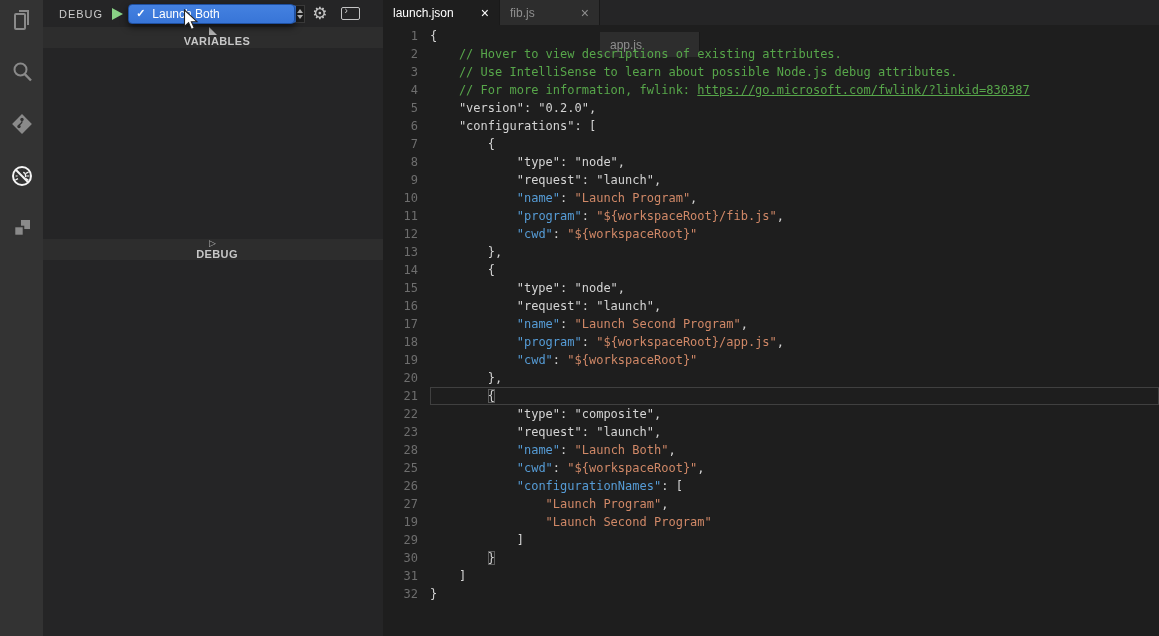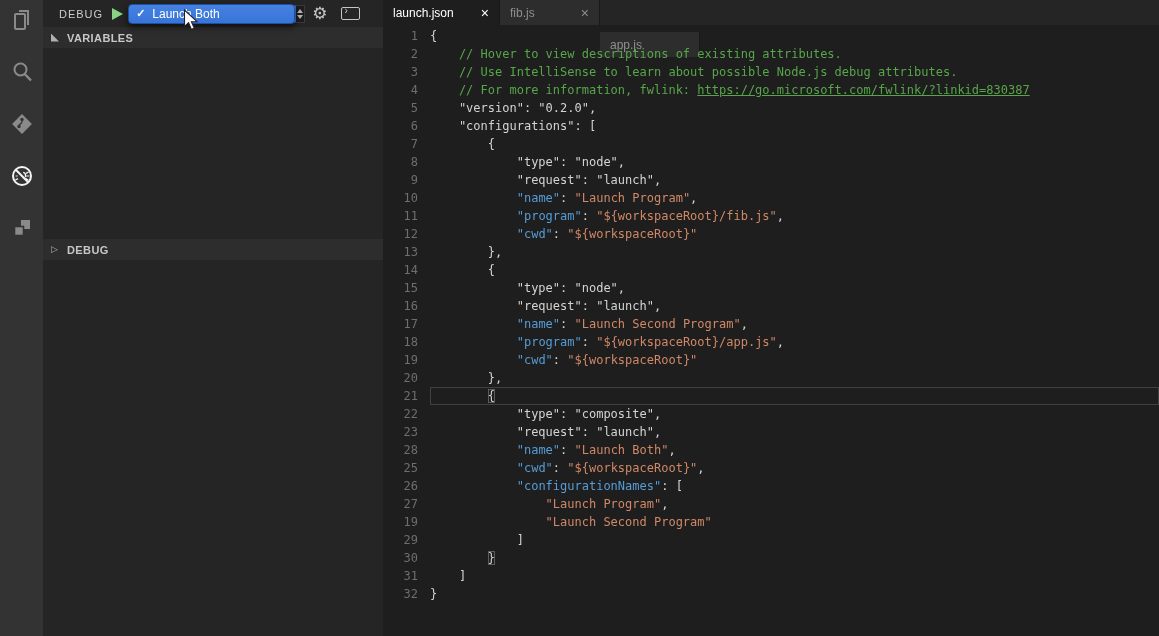--- a/index.html
+++ b/index.html
@@ -33,21 +33,21 @@
   .st-up { width:0; height:0; border-left:3px solid transparent; border-right:3px solid transparent;
            border-bottom:4px solid #b8b8b8; }
   .st-down { width:0; height:0; border-left:3px solid transparent; border-right:3px solid transparent;
            border-top:4px solid #b8b8b8; }
   .gear-btn { color:#c5c5c5; font-size:17px; line-height:17px; margin-left:7px; cursor:pointer; }
   .console-btn { width:19px; height:13px; border:1px solid #c5c5c5; border-radius:2px;
            margin-left:14px; cursor:pointer; position:relative; }
   .console-btn span { position:absolute; left:2px; top:-3px; color:#c5c5c5; font-size:10px; }
 
   .section-header { height:21px; background:var(--header-bg); display:flex; align-items:center;
-           padding-left:8px; cursor:pointer; flex-shrink:0; }
+           padding-left:8px; cursor:pointer; flex-shrink:0;flex-direction:column; }
   .section-header + .section-header { margin-top:1px; }
   .twistie-exp { width:8px; height:8px; background:#b0b0b0; margin-right:8px;
            clip-path:polygon(0 0, 100% 100%, 0 100%); }
   .twistie-col { width:8px; color:#b0b0b0; font-size:9px; line-height:9px; margin-right:8px; }
   .section-label { font-size:11px; font-weight:bold; color:#c7c7c7; letter-spacing:.4px; }
   .variables-body { height:191px; flex-shrink:0; }
   .callstack-body { flex:1; }
 
   
   .editor { flex:1; display:flex; flex-direction:column; background:var(--editor-bg); min-width:0; }

